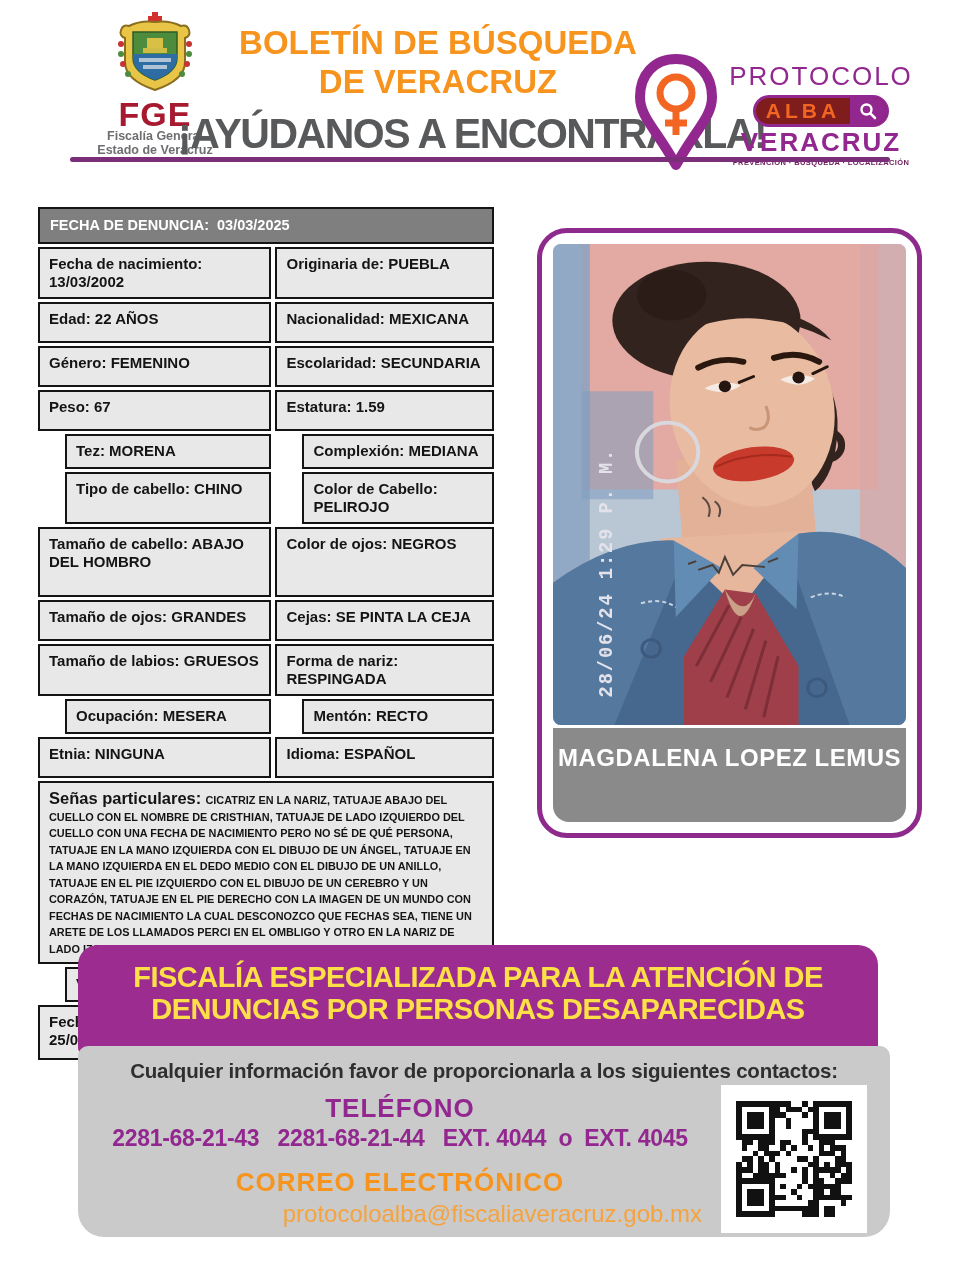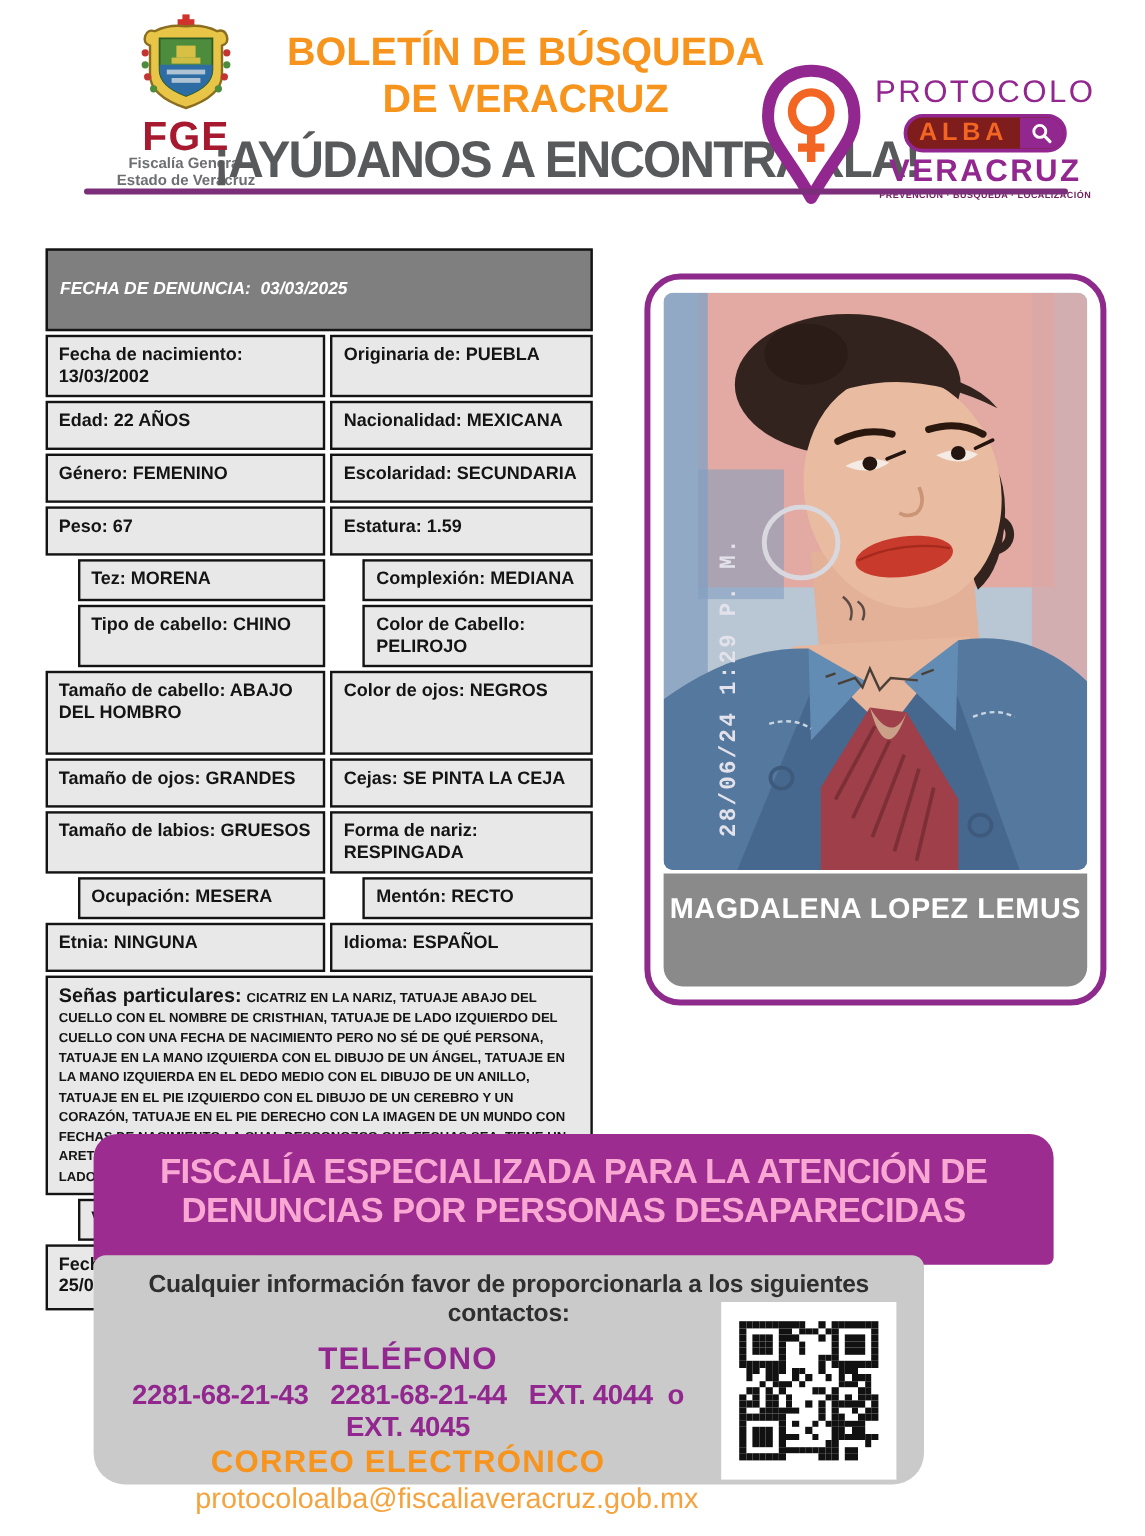--- a/index.html
+++ b/index.html
@@ -24,44 +24,44 @@
   .alba-mag { background:#92278F; display:flex; align-items:center; padding:0 9px; }
   .alba-veracruz { font-size:26px; font-weight:bold; color:#92278F; letter-spacing:2px; line-height:1.05; }
   .alba-tagline { font-size:7.5px; font-weight:bold; color:#71215f; letter-spacing:.4px; margin-top:2px; }
 
   .divider { position:absolute; left:70px; top:157px; width:820px; height:5px; background:#7B2E79; border-radius:3px; }
 
   
   .info-table { position:absolute; left:38px; top:207px; width:456px; display:grid; grid-template-columns:51.2% 1fr; gap:3px 4px; }
   .cell { background:#E8E8E8; border:2px solid #141414; padding:6px 9px; font-size:15px; font-weight:bold; color:#141414; line-height:1.2; }
   .cell.span2 { grid-column:1 / -1; }
-  .cell.head { background:#7F7F7F; color:#ffffff; font-size:14.5px; padding:24px 10px; white-space:pre-wrap;font-style:italic; }
+  .cell.head { background:#7F7F7F; color:#ffffff; font-size:14.5px; padding:8px 10px; white-space:pre-wrap; }
   .cell.std { min-height:41px; }
   .cell.short { min-height:35px;margin-left:27px; }
   .cell.tall { min-height:70px; }
   .cell.desap { min-height:55px; }
   .senas { line-height:1.1; }
   .senas .senas-label { font-size:16.5px; font-weight:bold; }
   .senas .senas-body { font-size:10.9px; font-weight:bold; line-height:1.12; }
 
   
   .photo-card { position:absolute; left:537px; top:228px; width:385px; height:610px; background:#ffffff; border:5px solid #8E2A8C; border-radius:30px; padding:11px 11px 11px 11px; display:flex; flex-direction:column; }
   .photo-area { flex:1; border-radius:8px; overflow:hidden; position:relative; background:#c9d4df; }
   .photo-area svg { display:block; width:100%; height:100%; }
   .name-plate { height:94px; margin-top:3px; background:#8A8A8A; border-radius:0 0 16px 16px; text-align:center; padding-top:16px; }
   .name-plate .name { color:#ffffff; font-size:24px; font-weight:bold; letter-spacing:.5px; }
 
   
-  .banner { position:absolute; left:78px; top:945px; width:800px; height:109px; background:#9C2C8F; border-radius:20px 20px 6px 6px; color:#f9a8d4; text-align:center; font-weight:800; font-size:29px; line-height:1.12; padding-top:16px; letter-spacing:-.5px; }
-  .contact { position:absolute; left:78px; top:1046px; width:692px; height:191px; background:#CACACA; border-radius:10px 10px 26px 26px; padding:13px 20px 0 20px; }
+  .banner { position:absolute; left:78px; top:945px; width:800px; height:109px; background:#9C2C8F; border-radius:20px 20px 6px 6px; color:#fde047; text-align:center; font-weight:800; font-size:29px; line-height:1.12; padding-top:16px; letter-spacing:-.5px; }
+  .contact { position:absolute; left:78px; top:1046px; width:812px; height:191px; background:#CACACA; border-radius:10px 10px 26px 26px; padding:13px 20px 0 20px; }
   .contact-intro { text-align:center; font-size:20.5px; font-weight:bold; color:#2f2f2f; letter-spacing:-.2px; }
   .contact-main { margin-right:168px; text-align:center; }
   .phone-label { margin-top:10px; font-size:26px; font-weight:800; color:#92278F; letter-spacing:1px; }
   .phone-line { margin-top:1px; font-size:23px; font-weight:800; color:#92278F; white-space:pre-wrap; letter-spacing:-.3px; }
-  .email-label { font-size:26px; font-weight:800; color:#F7941D; letter-spacing:1px; }
+  .email-label { margin-top:15px; font-size:26px; font-weight:800; color:#F7941D; letter-spacing:1px; }
   .email-line { margin-top:2px; font-size:24px; font-weight:normal; color:#F5A33F;text-align:right; }
   .qr-box { position:absolute; right:23px; top:39px; width:146px; height:148px; background:#ffffff; display:grid; place-items:center; }
   .qr { display:grid; grid-template-columns:repeat(21,5.5px); grid-auto-rows:5.5px; }
   .qm { background:transparent; }
   .qm.on { background:#111111; }
 </style>
 </head>
 <body>
 
 <div class="page">

